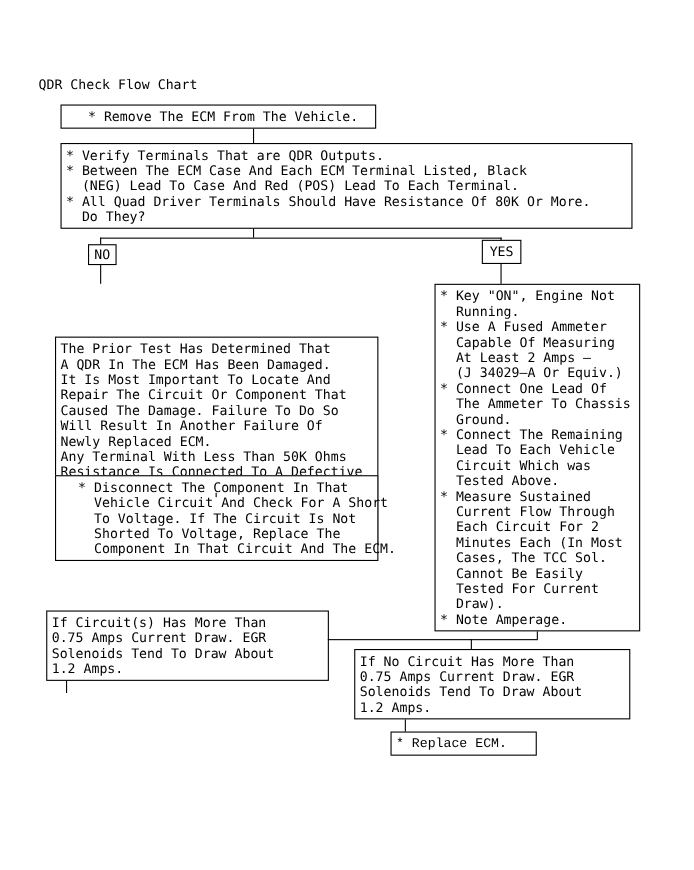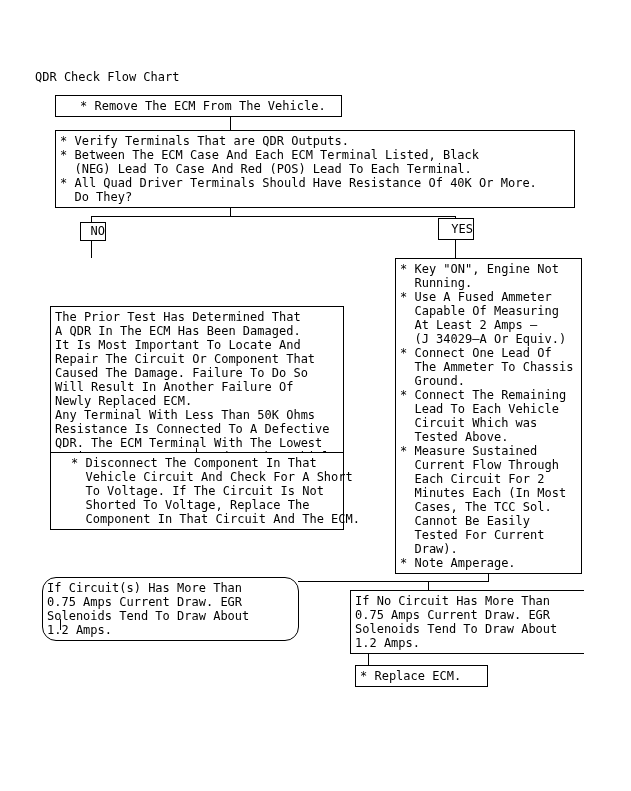--- a/index.html
+++ b/index.html
@@ -30,21 +30,21 @@
     border: 1px solid #000000;
     background: #ffffff;
     padding: 3px 4px;
     white-space: pre;
   }
   .label-box {
     position: absolute;
     box-sizing: border-box;
     border: 1px solid #000000;
     background: #ffffff;
-    text-align: right;
+    text-align: center;
     white-space: pre;
   }
   .line-v {
     position: absolute;
     width: 1px;
     background: #000000;
   }
   .line-h {
     position: absolute;
     height: 1px;
@@ -56,42 +56,42 @@
 
 <div id="canvas">
 
   <div class="chart-title">QDR Check Flow Chart</div>
 
   <div class="box" style="left:55px; top:95px; width:287px;padding-left:24px;">* Remove The ECM From The Vehicle.</div>
 
   <div class="box" style="left:55px; top:130px; width:520px;">* Verify Terminals That are QDR Outputs.
 * Between The ECM Case And Each ECM Terminal Listed, Black
   (NEG) Lead To Case And Red (POS) Lead To Each Terminal.
-* All Quad Driver Terminals Should Have Resistance Of 40K Or More.
+* All Quad Driver Terminals Should Have Resistance Of 80K Or More.
   Do They?</div>
 
   <div class="label-box" style="left:80px; top:222px; width:26px; height:19px; line-height:17px;">NO</div>
 
   <div class="label-box" style="left:438px; top:218px; width:36px; height:22px; line-height:20px; font-weight:normal;">YES</div>
 
   <div class="box" style="left:50px; top:258px; width:294px;margin-top:48px;">The Prior Test Has Determined That
 A QDR In The ECM Has Been Damaged.
 It Is Most Important To Locate And
 Repair The Circuit Or Component That
 Caused The Damage. Failure To Do So
 Will Result In Another Failure Of
 Newly Replaced ECM.
 Any Terminal With Less Than 50K Ohms
 Resistance Is Connected To A Defective
 QDR. The ECM Terminal With The Lowest
 Resistance Was Connected To The Vehicle
 Circuit Most Likely To Have Caused The
 QDR Failure.</div>
 
-  <div class="box" style="left:50px; top:452px; width:294px;padding-left:20px;">* Disconnect The Component In That
+  <div class="box" style="left:50px; top:432px; width:294px;padding-left:20px;">* Disconnect The Component In That
   Vehicle Circuit And Check For A Short
   To Voltage. If The Circuit Is Not
   Shorted To Voltage, Replace The
   Component In That Circuit And The ECM.</div>
 
   <div class="box" style="left:395px; top:258px; width:187px;">* Key "ON", Engine Not
   Running.
 * Use A Fused Ammeter
   Capable Of Measuring
   At Least 2 Amps —
@@ -106,32 +106,32 @@
 * Measure Sustained
   Current Flow Through
   Each Circuit For 2
   Minutes Each (In Most
   Cases, The TCC Sol.
   Cannot Be Easily
   Tested For Current
   Draw).
 * Note Amperage.</div>
 
-  <div class="box" style="left:42px; top:577px; width:257px;border-radius:14px;">If Circuit(s) Has More Than
+  <div class="box" style="left:42px; top:555px; width:257px;">If Circuit(s) Has More Than
 0.75 Amps Current Draw. EGR
 Solenoids Tend To Draw About
 1.2 Amps.</div>
 
-  <div class="box" style="left:350px; top:590px; width:251px;">If No Circuit Has More Than
+  <div class="box" style="left:322px; top:590px; width:251px;">If No Circuit Has More Than
 0.75 Amps Current Draw. EGR
 Solenoids Tend To Draw About
 1.2 Amps.</div>
 
 
-  <div class="box" style="left:355px; top:665px; width:133px;">* Replace ECM.</div>
+  <div class="box" style="left:355px; top:665px; width:133px;font-family:Liberation Mono, monospace;">* Replace ECM.</div>
 
   <div class="line-v" style="left:230px; top:117px; height:13px;"></div>
 
   <div class="line-v" style="left:230px; top:208px; height:8px;"></div>
 
   <div class="line-h" style="left:91px; top:216px; width:365px;"></div>
 
   <div class="line-v" style="left:91px; top:216px; height:6px;"></div>
 
   <div class="line-v" style="left:455px; top:216px; height:3px;"></div>

